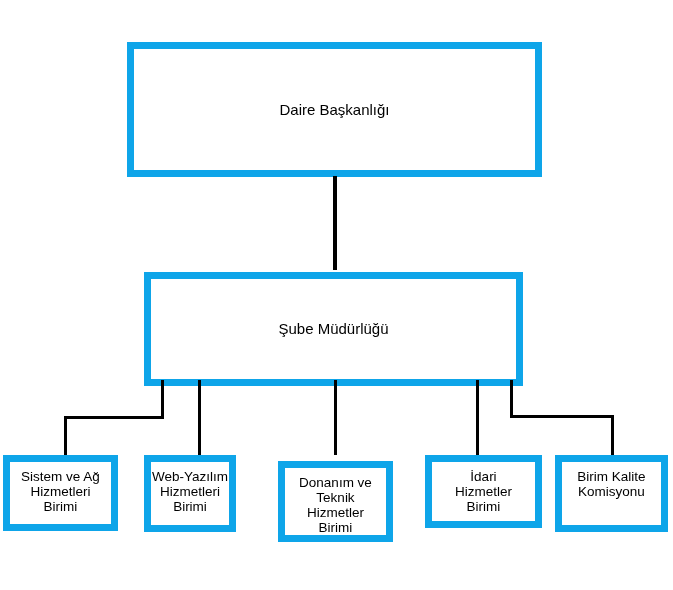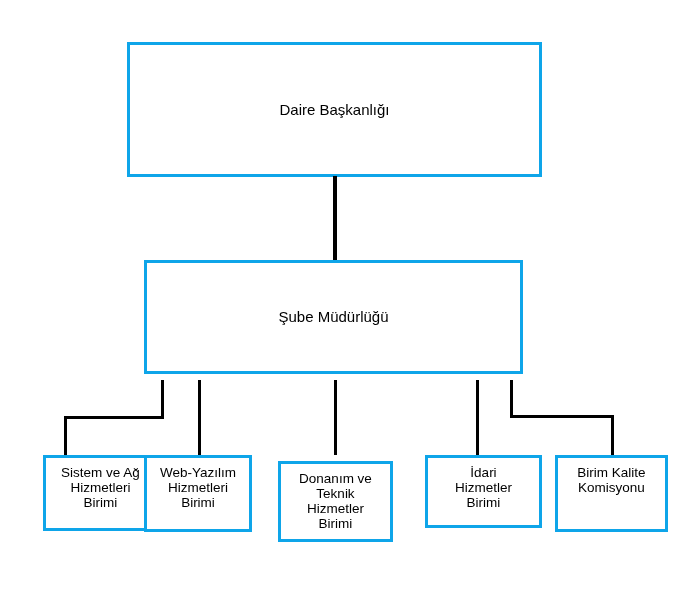--- a/index.html
+++ b/index.html
@@ -12,40 +12,40 @@
   .canvas {
     position: relative;
     width: 673px;
     height: 590px;
     background: #ffffff;
     overflow: hidden;
   }
   .node {
     position: absolute;
     background: #ffffff;
-    border: 3px solid #0ea5e9;
+    border: 7px solid #0ea5e9;
     display: flex;
     justify-content: center;
     text-align: center;
     color: #000000;
   }
   .node-label { white-space: pre-line; }
   
   .node-big { align-items: center; font-size: 15px; line-height: 18px; }
   #node-l1 { left: 127px; top: 42px;  width: 415px; height: 135px; }
-  #node-l2 { left: 144px; top: 260px; width: 379px; height: 114px; }
+  #node-l2 { left: 144px; top: 272px; width: 379px; height: 114px; }
   
   .node-small {
     align-items: flex-start;
     padding-top: 7px;
     font-size: 13.5px;
     line-height: 15px;
   }
-  #node-c1 { left: 3px;   top: 455px; width: 115px; height: 76px; margin-left: 40px; }
-  #node-c2 { left: 144px; top: 455px; width: 108px; height: 77px; }
+  #node-c1 { left: 3px;   top: 455px; width: 115px; height: 76px; }
+  #node-c2 { left: 144px; top: 455px; width: 92px; height: 77px; }
   #node-c3 { left: 278px; top: 453px; width: 115px; height: 81px; margin-top: 8px; }
   #node-c4 { left: 425px; top: 455px; width: 117px; height: 73px; }
   #node-c5 { left: 555px; top: 455px; width: 113px; height: 77px; }
   
   .line { position: absolute; background: #000000; }
   #ln-root-stem { left: 333px; top: 176px; width: 4px;   height: 94px; }
   #ln-c1-drop   { left: 161px; top: 380px; width: 3px;   height: 39px; }
   #ln-c1-horiz  { left: 64px;  top: 416px; width: 100px; height: 3px;  }
   #ln-c1-down   { left: 64px;  top: 416px; width: 3px;   height: 41px; }
   #ln-c2-drop   { left: 198px; top: 380px; width: 3px;   height: 77px; }

